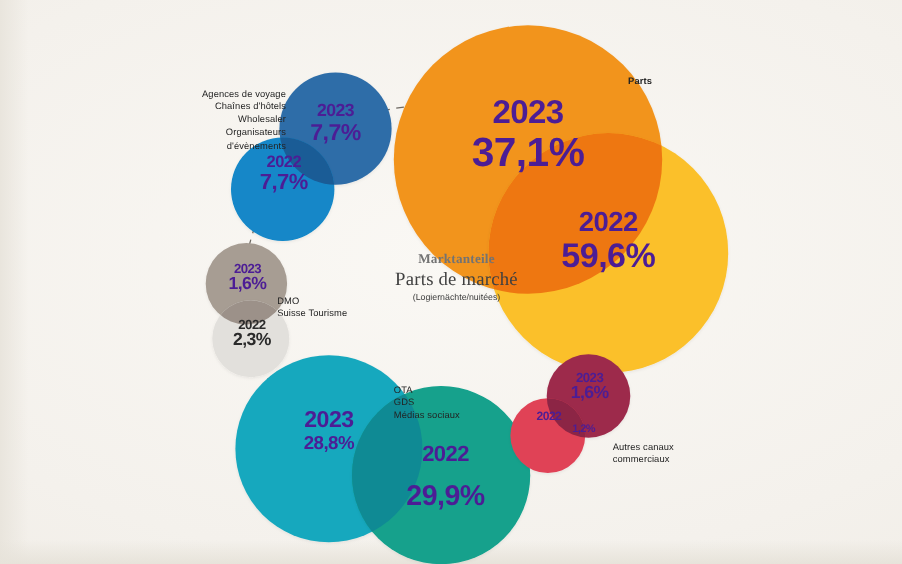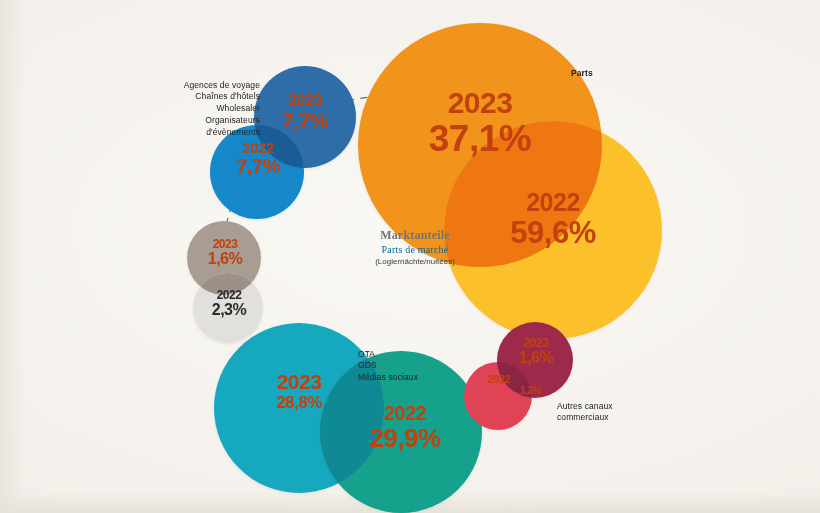--- a/index.html
+++ b/index.html
@@ -18,21 +18,21 @@
   }
   .edge-l{position:absolute;left:0;top:0;width:26px;height:513px;
     background:linear-gradient(to right,#e9e5dd,rgba(233,229,221,0));}
   .edge-b{position:absolute;left:0;bottom:0;width:820px;height:22px;
     background:linear-gradient(to top,#e7e3da,rgba(231,227,218,0));}
 
   svg.canvas{position:absolute;left:0;top:0;width:820px;height:513px;}
 
   .bubble-label{
     position:absolute;
-    color:#c2410c;
+    color:#4c1d95;
     text-align:center;
     line-height:1.0;
     letter-spacing:-0.5px;
     pointer-events:none;
   }
   .bubble-label .yr{display:block;font-weight:bold;}
   .bubble-label .pc{display:block;font-weight:bold;}
   .bubble-label.dark{color:#2b2b2b;}
 
   .cat-label{
@@ -47,21 +47,21 @@
   .cat-label.left{text-align:right;}
   .cat-label .hd{font-weight:bold;}
 
   #center-title{
     position:absolute;
     left:335px;top:228px;width:160px;
     text-align:center;
     font-family:"Liberation Serif", serif;
   }
   #center-title .t1{display:block;font-size:12px;font-weight:bold;color:#737373;letter-spacing:0.2px;}
-  #center-title .t2{display:block;font-size:10px;color:#0369a1;margin-top:1px;letter-spacing:0.2px;}
+  #center-title .t2{display:block;font-size:17px;color:#404040;margin-top:1px;letter-spacing:0.2px;}
   #center-title .t3{display:block;font-size:8px;color:#3a3a3a;margin-top:2px;font-family:"Liberation Sans",sans-serif;}
 </style>
 </head>
 <body style="background: rgb(244, 241, 236);">
 
 <div id="stage">
   <div class="paper"></div>
   <div class="edge-l"></div>
   <div class="edge-b"></div>
 
@@ -152,40 +152,43 @@
     <span class="yr">2022</span>
     <span class="pc" style="font-size:16px;margin-top:1px;">2,3%</span>
   </div>
 
   <div class="bubble-label" style="left:223px;top:371px;width:152px;font-size:21px;">
     <span class="yr">2023</span>
     <span class="pc" style="font-size:17px;margin-top:2px;">28,8%</span>
   </div>
   <div class="bubble-label" style="left:330px;top:403px;width:150px;font-size:20px;">
     <span class="yr">2022</span>
-    <span class="pc" style="font-size:26px;margin-top:2px;">29,9%</span>
+    <span class="pc" style="font-size:26px;margin-top:14px;">29,9%</span>
   </div>
 
   <div class="bubble-label" style="left:492px;top:337px;width:88px;font-size:12px;">
     <span class="yr">2023</span>
     <span class="pc" style="font-size:16px;margin-top:1px;">1,6%</span>
   </div>
   <div class="bubble-label" style="left:457px;top:374px;width:84px;font-size:11px;">
     <span class="yr">2022</span>
     <span class="pc" style="font-size:10px;margin-top:1px;text-align:right;">1,2%</span>
   </div>
 
   <div class="cat-label right" style="left:571px;top:56px;width:150px;">
     <span class="hd">Parts</span><br>
   </div>
 
   <div class="cat-label left" style="left:135px;top:68px;width:125px;">
     <span>Agences de voyage<br>Chaînes d'hôtels<br>Wholesaler<br>Organisateurs<br>d'évènements</span>
   </div>
 
+  <div class="cat-label right" style="left:252px;top:256px;width:110px;">
+    <span>DMO<br>Suisse Tourisme</span>
+  </div>
 
   <div class="cat-label right" style="left:557px;top:389px;width:110px;">
     <span>Autres canaux<br>commerciaux</span>
   </div>
 
   <div class="cat-label right" style="left:358px;top:337px;width:110px;">
     <span>OTA<br>GDS<br>Médias sociaux</span>
   </div>
 </div>
 

